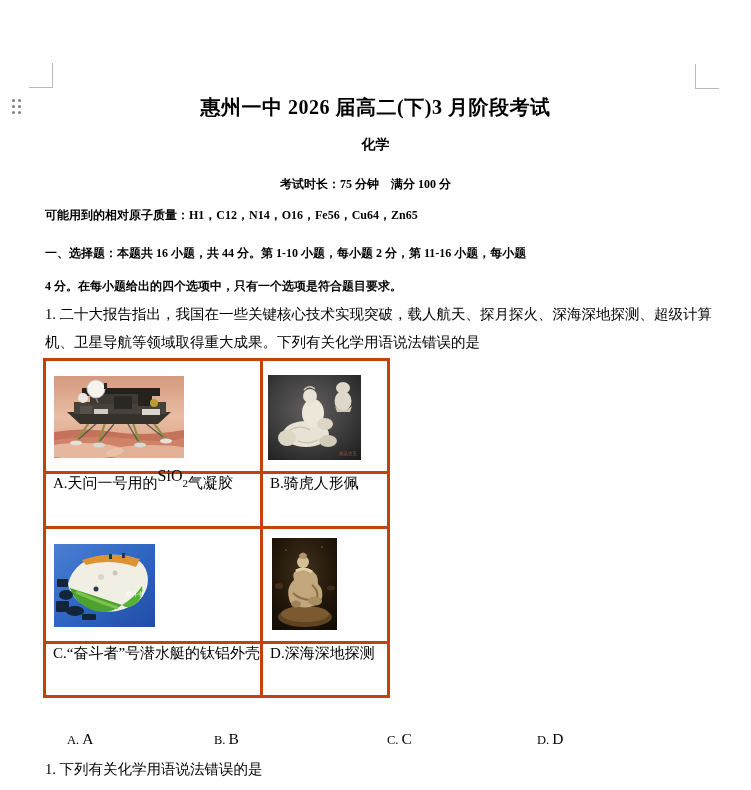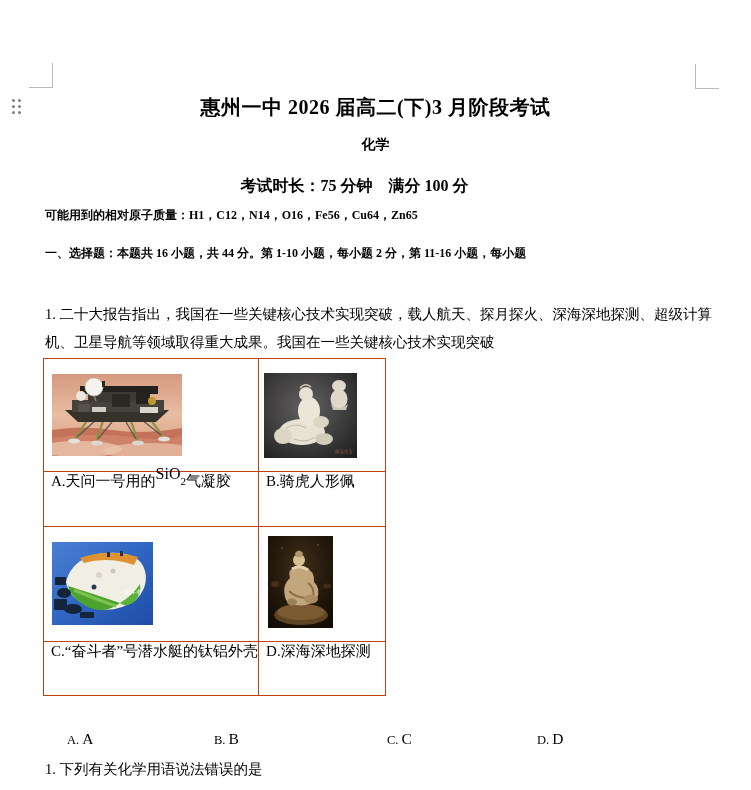--- a/index.html
+++ b/index.html
@@ -11,29 +11,29 @@
   
   .corner{position:absolute;}
   .corner-tl{left:29px;top:63px;width:23px;height:24px;border-right:1px solid #b9b9b9;border-bottom:1px solid #b9b9b9;}
   .corner-tr{left:695px;top:64px;width:23px;height:24px;border-left:1px solid #b9b9b9;border-bottom:1px solid #b9b9b9;}
   
   .drag-handle{left:12px;top:99px;display:grid;grid-template-columns:repeat(2,3px);grid-auto-rows:3px;gap:3px;}
   .drag-handle i{width:3px;height:3px;background:#7e7e7e;border-radius:50%;}
   
   .title{top:94px;left:0;width:751px;text-align:center;font-size:20px;font-weight:700;letter-spacing:.5px;}
   .subject{top:136px;left:0;width:751px;text-align:center;font-size:14px;font-weight:700;}
-  .examinfo{top:176px;left:5px;width:699px;text-align:center;font-size:16px;font-weight:700;}
+  .examinfo{top:176px;left:16px;width:699px;text-align:center;font-size:12px;font-weight:700;}
   .masses{top:207px;left:45px;font-size:12px;font-weight:700;}
   .section{top:237px;left:45px;width:672px;font-size:12px;font-weight:700;line-height:33px;}
   .section .line{white-space:nowrap;}
   .q1{top:300px;left:45px;width:680px;font-size:14.5px;line-height:28px;}
   .q1 .line{white-space:nowrap;}
   
   table.qtable{position:absolute;left:43px;top:358px;border-collapse:collapse;table-layout:fixed;}
-  table.qtable td{border:1px solid #c2410c;padding:0;vertical-align:top;}
+  table.qtable td{border:3px solid #c2410c;padding:0;vertical-align:top;}
   td.imgcell svg{display:block;}
   td.capcell{vertical-align:middle;font-size:15px;}
   .cap{padding-left:7px;white-space:nowrap;}
   .formula{display:inline-block;position:relative;top:-7px;font-size:16px;font-family:"Liberation Serif","DejaVu Serif",serif;}
   .formula sub{font-size:11px;position:relative;top:2px;}
   
   .opt{position:absolute;top:730px;white-space:nowrap;}
   .opt .lab{font-size:12.5px;}
   .opt .val{font-size:15.5px;margin-left:3px;}
   .q2{top:760px;left:45px;font-size:14.5px;white-space:nowrap;}
@@ -53,25 +53,26 @@
     <i></i>
 </div>
 
 <div class="abs title">惠州一中 2026 届高二(下)3 月阶段考试</div>
 <div class="abs subject">化学</div>
 <div class="abs examinfo">考试时长：75 分钟　满分 100 分</div>
 <div class="abs masses">可能用到的相对原子质量：H1，C12，N14，O16，Fe56，Cu64，Zn65</div>
 
 <div class="abs section">
   <div class="line">一、选择题：本题共 16 小题，共 44 分。第 1-10 小题，每小题 2 分，第 11-16 小题，每小题</div>
+  <div class="line">4 分。在每小题给出的四个选项中，只有一个选项是符合题目要求。</div>
 </div>
 
 <div class="abs q1">
   <div class="line">1. 二十大报告指出，我国在一些关键核心技术实现突破，载人航天、探月探火、深海深地探测、超级计算</div>
-  <div class="line">机、卫星导航等领域取得重大成果。我国在一些关键核心技术实现突破</div>
+  <div class="line">机、卫星导航等领域取得重大成果。下列有关化学用语说法错误的是</div>
 </div>
 
 <table class="qtable">
   <colgroup>
       <col style="width:211px">
       <col style="width:127px">
     </colgroup>
   <tbody>
       <tr style="height:113px">
     <td class="imgcell">

